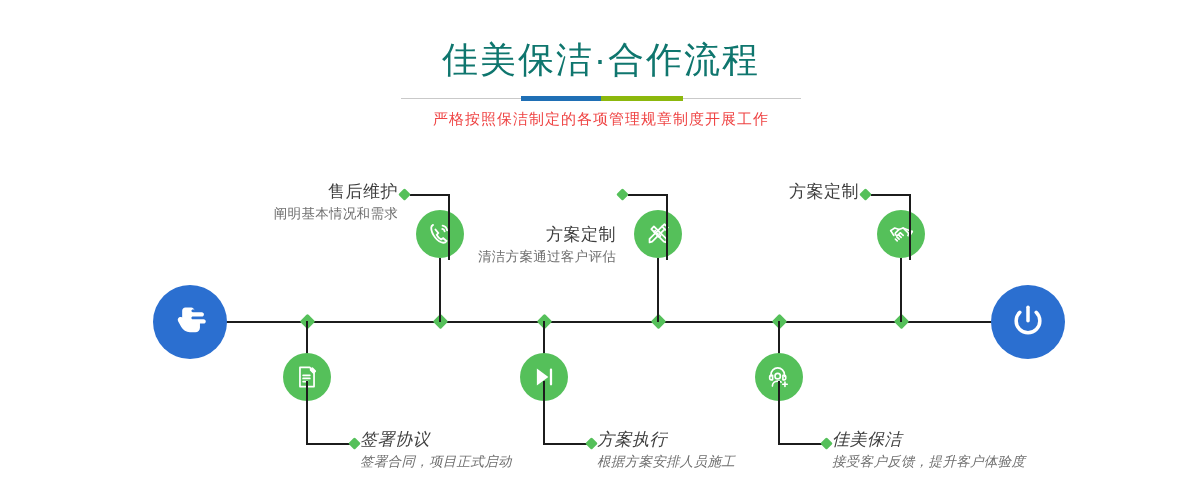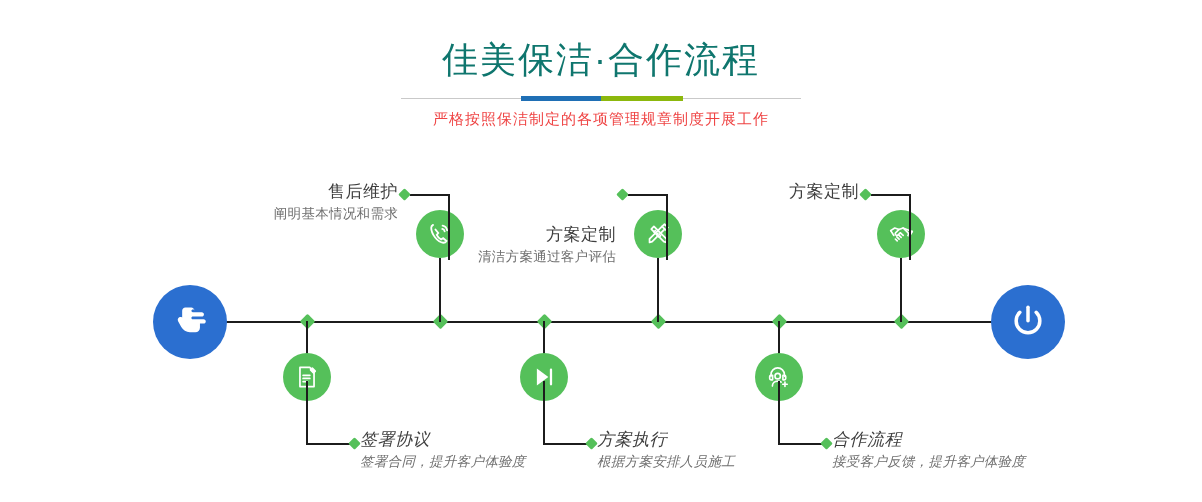--- a/index.html
+++ b/index.html
@@ -251,21 +251,21 @@
       </span>
     </div>
   </div>
   <div class="callout" style="left:307px; top:231px;">
     <div class="v" style="left:-1px; top:0; height:64px;"></div>
     <div class="h" style="left:-1px; top:62px; width:46px;"></div>
     <div class="dot" style="left: 43px; top: 58px; background: rgb(85, 192, 90);"></div>
   </div>
   <div class="label-block left-al" style="left:360px; top:279px;">
     <div class="title">签署协议</div>
-    <div class="desc">签署合同，提升客户体验度</div>
+    <div class="desc">签署合同，项目正式启动</div>
   </div>
 
   <div class="node up" style="left:658px;">
     <div class="diamond" style="background: rgb(85, 192, 90);"></div>
     <div class="stem"></div>
     <div class="bubble" style="background: rgb(85, 192, 90);">
       <span>
         <svg width="26" height="26" viewBox="0 0 24 24" fill="none" stroke="#ffffff" stroke-width="1.6" stroke-linecap="round" stroke-linejoin="round">
           <path d="M4.2 19.8 6.6 19l11.6-11.6-2.4-2.4L4.2 16.6z"></path>
           <path d="M15.8 5 18 2.9l3.1 3.1-2.1 2.2"></path>
@@ -346,17 +346,17 @@
         </svg>
       </span>
     </div>
   </div>
   <div class="callout" style="left:779px; top:231px;">
     <div class="v" style="left:-1px; top:0; height:64px;"></div>
     <div class="h" style="left:-1px; top:62px; width:46px;"></div>
     <div class="dot" style="left: 43px; top: 58px; background: rgb(85, 192, 90);"></div>
   </div>
   <div class="label-block left-al" style="left:832px; top:279px;">
-    <div class="title">合作流程</div>
+    <div class="title">佳美保洁</div>
     <div class="desc">接受客户反馈，提升客户体验度</div>
   </div>
 
 </div>
 
 </body></html>

